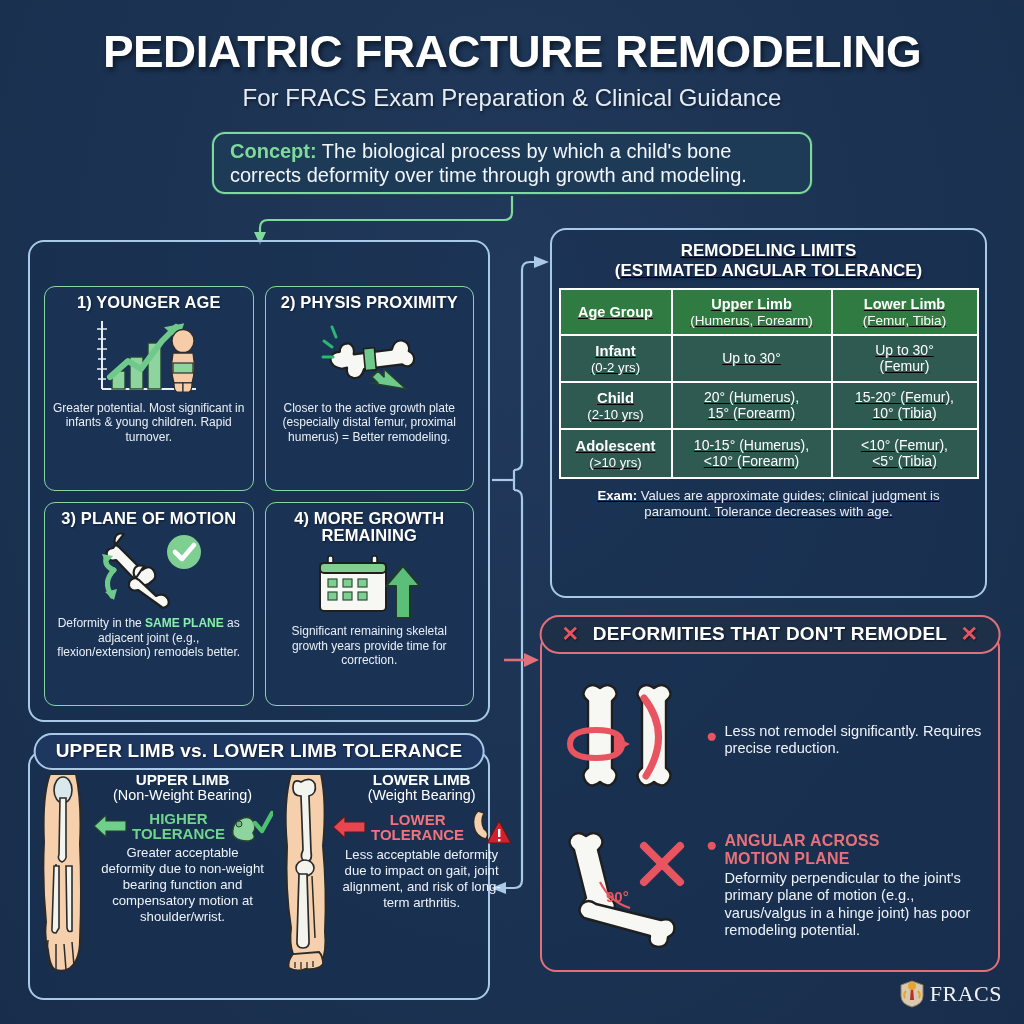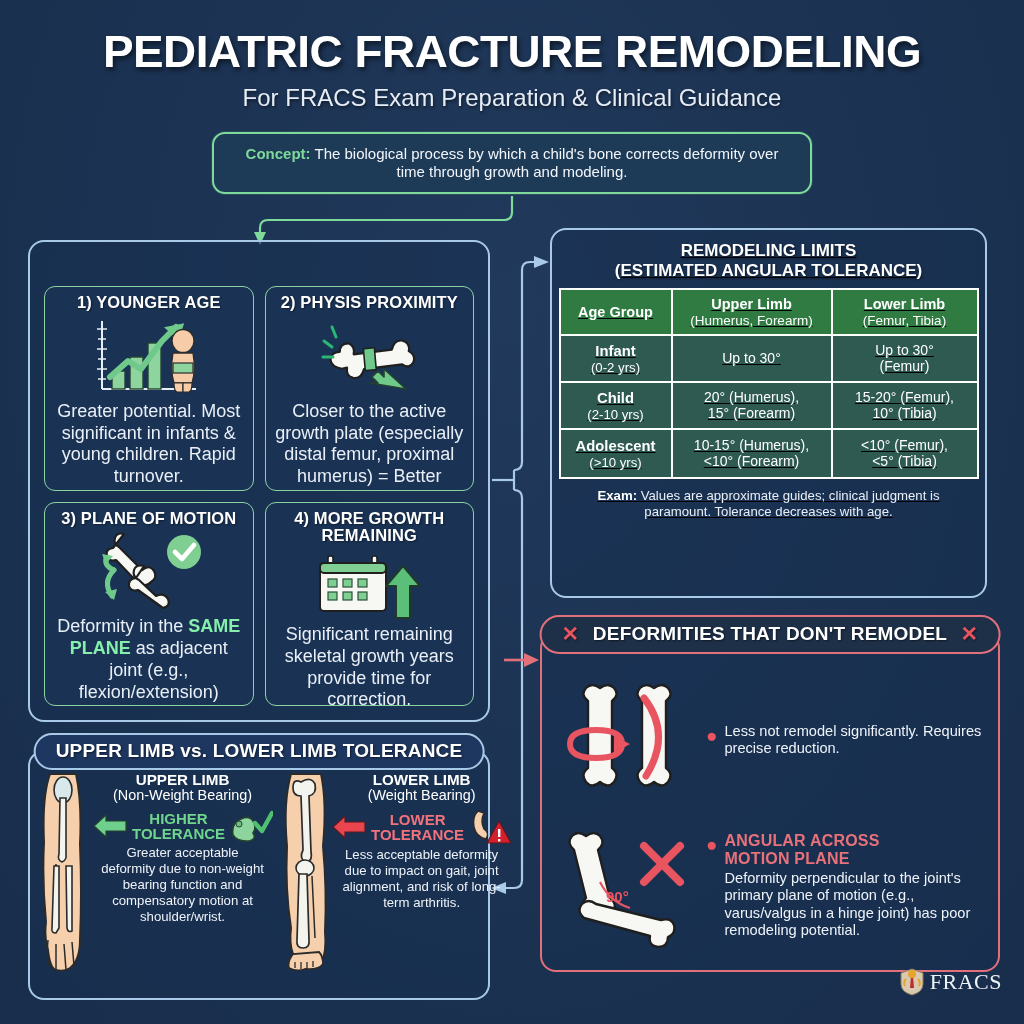--- a/index.html
+++ b/index.html
@@ -38,21 +38,21 @@
     position: absolute; left: 212px; top: 132px;
     width: 600px; height: 62px;
     border: 2px solid #7fd99b;
     border-radius: 13px;
     background: #1d3a57;
     display: flex; align-items: center; justify-content: center;
     padding: 4px 16px;
     box-shadow: 0 0 0 1px rgba(127,217,155,.12);
   }
   .concept p {
-    text-align: center; font-size: 15px; line-height: 1.22; color: #f2f6fb;
+    text-align: left; font-size: 20px; line-height: 1.22; color: #f2f6fb;
   }
   .concept b { color: #7fd99b; font-weight: bold; }
 
   
   svg.conn { position: absolute; left: 0; top: 0; width: 1024px; height: 1024px; pointer-events: none; }
 
   
   .panel {
     position: absolute;
     border: 2px solid #a9c9e8;
@@ -88,21 +88,21 @@
     display: flex; flex-direction: column; align-items: center;
     position: relative; overflow: hidden;
   }
   .fcard h3 {
     font-size: 16.5px; font-weight: bold; color: #ffffff; text-align: center;
     letter-spacing: .1px; line-height: 1.08;
     text-shadow: 1px 1px 2px rgba(0,0,0,.45);
   }
   .fcard .art { height: 84px; display:flex; align-items:center; justify-content:center; margin: 3px 0 2px; }
   .fcard p {
-    font-size: 18px; line-height: 1.21; color: #e9eff7; text-align: center;
+    font-size: 12px; line-height: 1.21; color: #e9eff7; text-align: center;
   }
   .fcard p b { font-weight: bold; color:#86efac; }
   #fcard4 .art { height: 74px; }
 
   
   #limits { left: 550px; top: 228px; width: 437px; height: 370px; text-decoration: underline; }
   #limits .ttl {
     text-align: center; color: #ffffff; font-weight: bold;
     font-size: 17px; line-height: 1.16; margin: 11px 8px 8px;
     text-shadow: 1px 1px 2px rgba(0,0,0,.45);
@@ -149,21 +149,21 @@
   .tolrow { display:flex; align-items:center; gap:4px; margin: 6px 0 2px; }
   .tol { font-size: 15px; font-weight: bold; text-align:center; line-height:1.04; }
   .tol.hi { color:#6fd58d; }
   .tol.lo { color:#f2737c; }
   .uvlcol p { font-size: 13.2px; line-height:1.2; color:#eef3f9; text-align:center; padding: 0 6px; }
   .limbart { position:absolute; left: -4px; top: 0; width: 56px; height: 200px; }
   .limbart.r { left: 0px; }
   .uvlbody { width: 100%; padding-left: 52px; display:flex; flex-direction:column; align-items:center; }
 
   
-  #fracs { position: absolute; right: 22px; bottom: 28px; display:flex; align-items:center; gap: 5px; }
+  #fracs { position: absolute; right: 22px; bottom: 16px; display:flex; align-items:center; gap: 5px; }
   #fracs .word { color: #eef3f9; font-family: "Liberation Serif", serif; font-size: 22px; letter-spacing: .5px; }
 </style>
 </head>
 <body>
 
 <div id="page">
 
   <div class="title">PEDIATRIC FRACTURE REMODELING</div>
   <div class="subtitle">For FRACS Exam Preparation &amp; Clinical Guidance</div>
 

